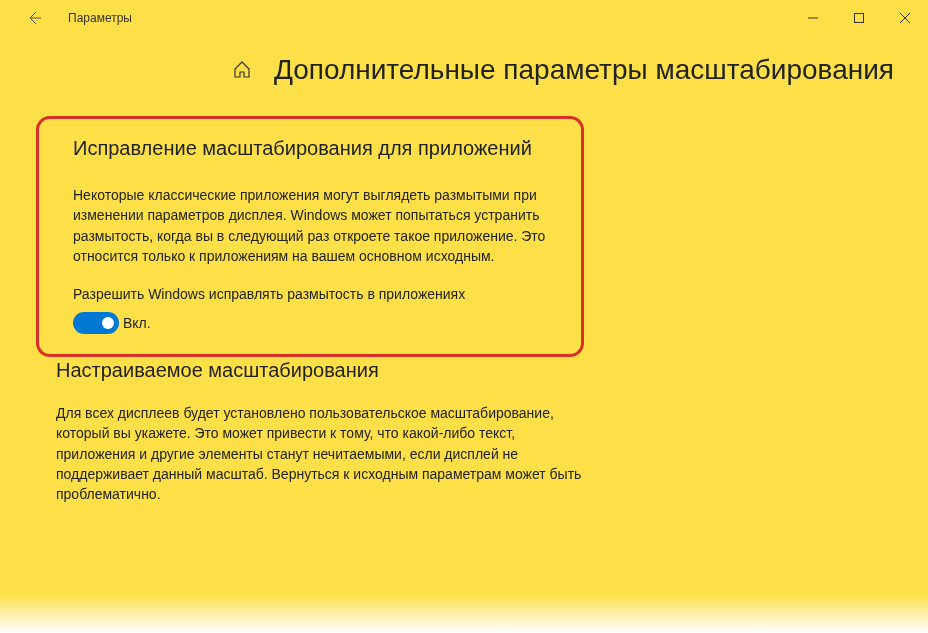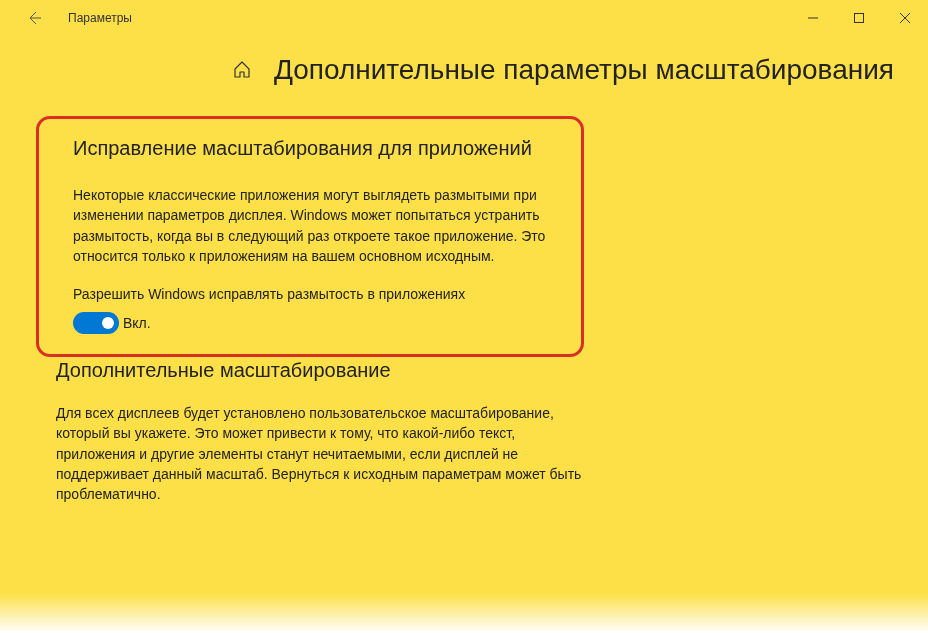--- a/index.html
+++ b/index.html
@@ -203,21 +203,21 @@
       <p class="toggle-label-text">Разрешить Windows исправлять размытость в приложениях</p>
       <div class="toggle-row">
         <div class="toggle-switch">
           <div class="toggle-knob"></div>
         </div>
         <span class="toggle-state">Вкл.</span>
       </div>
     </div>
 
     <div class="second-section">
-      <h2 class="section-title">Дополнительные масштабирование</h2>
+      <h2 class="section-title">Настраиваемое масштабирования</h2>
       <p class="section-description">Для всех дисплеев будет установлено пользовательское масштабирование, который вы укажете. Это может привести к тому, что какой-либо текст, приложения и другие элементы станут нечитаемыми, если дисплей не поддерживает данный масштаб. Вернуться к исходным параметрам может быть проблематично.</p>
     </div>
 
   </div>
 
   <div class="fade-bottom"></div>
 
 </div>
 
 </body></html>

